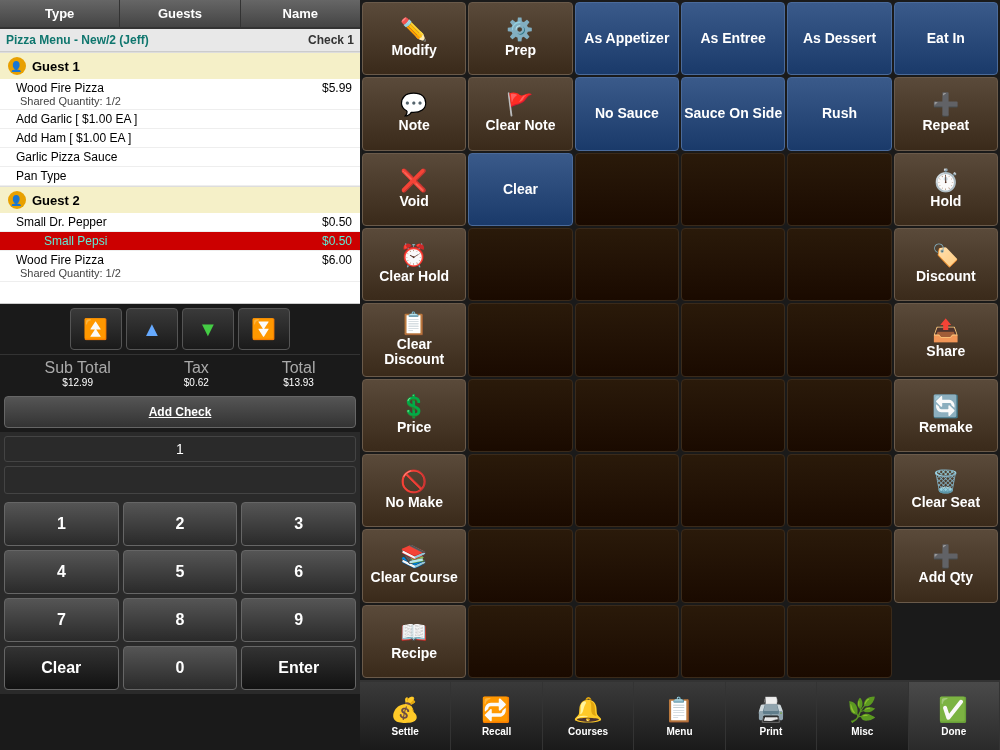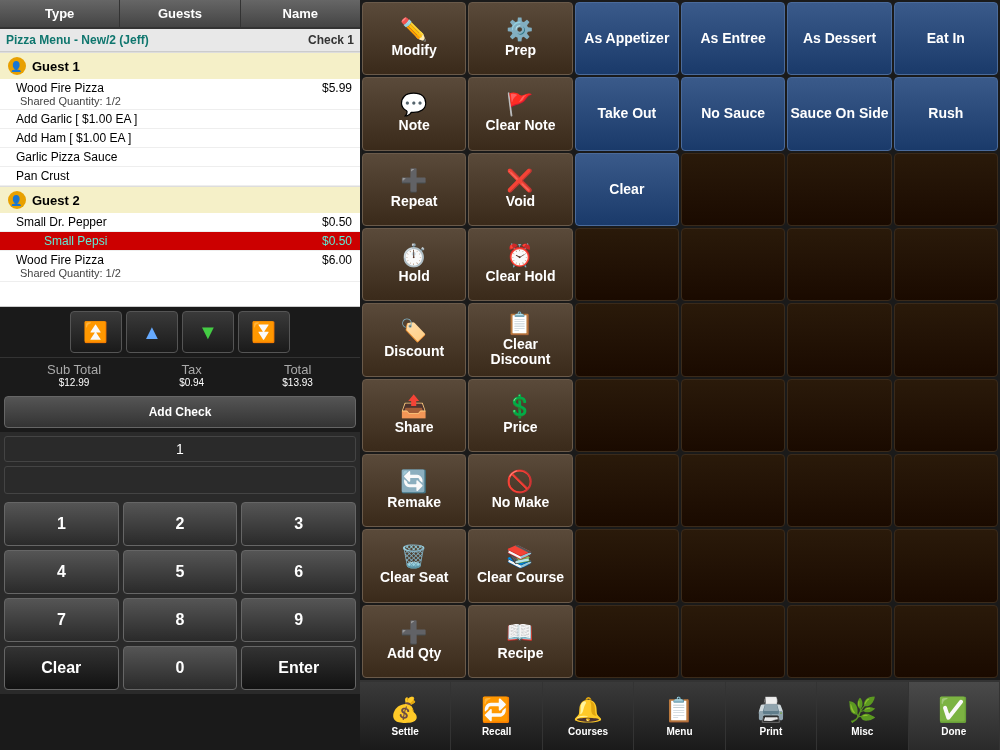--- a/index.html
+++ b/index.html
@@ -64,30 +64,30 @@
       border: 1px solid #555; border-radius: 4px; cursor: pointer;
       display: flex; align-items: center; justify-content: center; color: #6af;
       font-size: 20px;
     }
 
     .totals-row {
       display: flex; background: #1a1a1a; padding: 4px 8px; justify-content: space-around;
       border-top: 1px solid #333;
     }
     .total-col { text-align: center; color: #ddd; }
-    .total-label { font-size: 13px; color: #aaa; }
+    .total-label { font-size: 16px; color: #aaa; text-align: right; }
     .total-value { font-size: 10px; font-weight: normal; color: #fff; text-align: center; }
 
     .action-row {
       display: flex; gap: 4px; padding: 4px; background: #1a1a1a;
     }
     .action-btn {
       flex: 1; padding: 8px 4px; background: linear-gradient(to bottom, #555, #333);
       border: 1px solid #666; border-radius: 4px; color: #fff; font-size: 12px;
-      font-weight: bold; cursor: pointer; text-align: center;
+      font-weight: bold; cursor: pointer; text-align: center; text-decoration: underline;
     }
 
     .numpad-display {
       background: #2a2a2a; border: 1px solid #444; margin: 4px; padding: 4px 8px;
       color: #fff; font-size: 14px; text-align: center; border-radius: 3px;
     }
     .numpad-display2 {
       background: #2a2a2a; border: 1px solid #444; margin: 4px; padding: 4px 8px;
       color: #aaa; font-size: 12px; text-align: center; border-radius: 3px; height: 28px;
     }
@@ -186,21 +186,21 @@
           <span>Add Ham [ $1.00 EA ]</span>
         </div>
     </div>
     <div class="order-item">
       <div class="order-item-main">
           <span>Garlic Pizza Sauce</span>
         </div>
     </div>
     <div class="order-item">
       <div class="order-item-main">
-          <span>Pan Crust</span>
+          <span>Pan Type</span>
         </div>
     </div>
 
     <div class="guest-header">
       <span class="guest-icon">👤</span>
       <span>Guest 2</span>
     </div>
     <div class="order-item">
       <div class="order-item-main">
           <span>Small Dr. Pepper</span>
@@ -231,21 +231,21 @@
       <div class="nav-btn">⏬</div>
     </div>
 
     <div class="totals-row">
       <div class="total-col">
         <div class="total-label">Sub Total</div>
         <div class="total-value">$12.99</div>
       </div>
       <div class="total-col">
         <div class="total-label">Tax</div>
-        <div class="total-value">$0.94</div>
+        <div class="total-value">$0.62</div>
       </div>
       <div class="total-col">
         <div class="total-label">Total</div>
         <div class="total-value">$13.93</div>
       </div>
     </div>
 
     <div class="action-row">
       <div class="action-btn">Add Check</div>
     </div>
@@ -298,23 +298,20 @@
 
     <div class="grid-btn">
         <span class="btn-icon">💬</span>
         <span class="btn-label">Note</span>
       </div>
     <div class="grid-btn">
         <span class="btn-icon">🚩</span>
         <span class="btn-label">Clear Note</span>
       </div>
     <div class="grid-btn blue">
-        <span class="btn-label">Take Out</span>
-      </div>
-    <div class="grid-btn blue">
         <span class="btn-label">No Sauce</span>
       </div>
     <div class="grid-btn blue">
         <span class="btn-label">Sauce On Side</span>
       </div>
     <div class="grid-btn blue">
         <span class="btn-label">Rush</span>
       </div>
 
     <div class="grid-btn">

